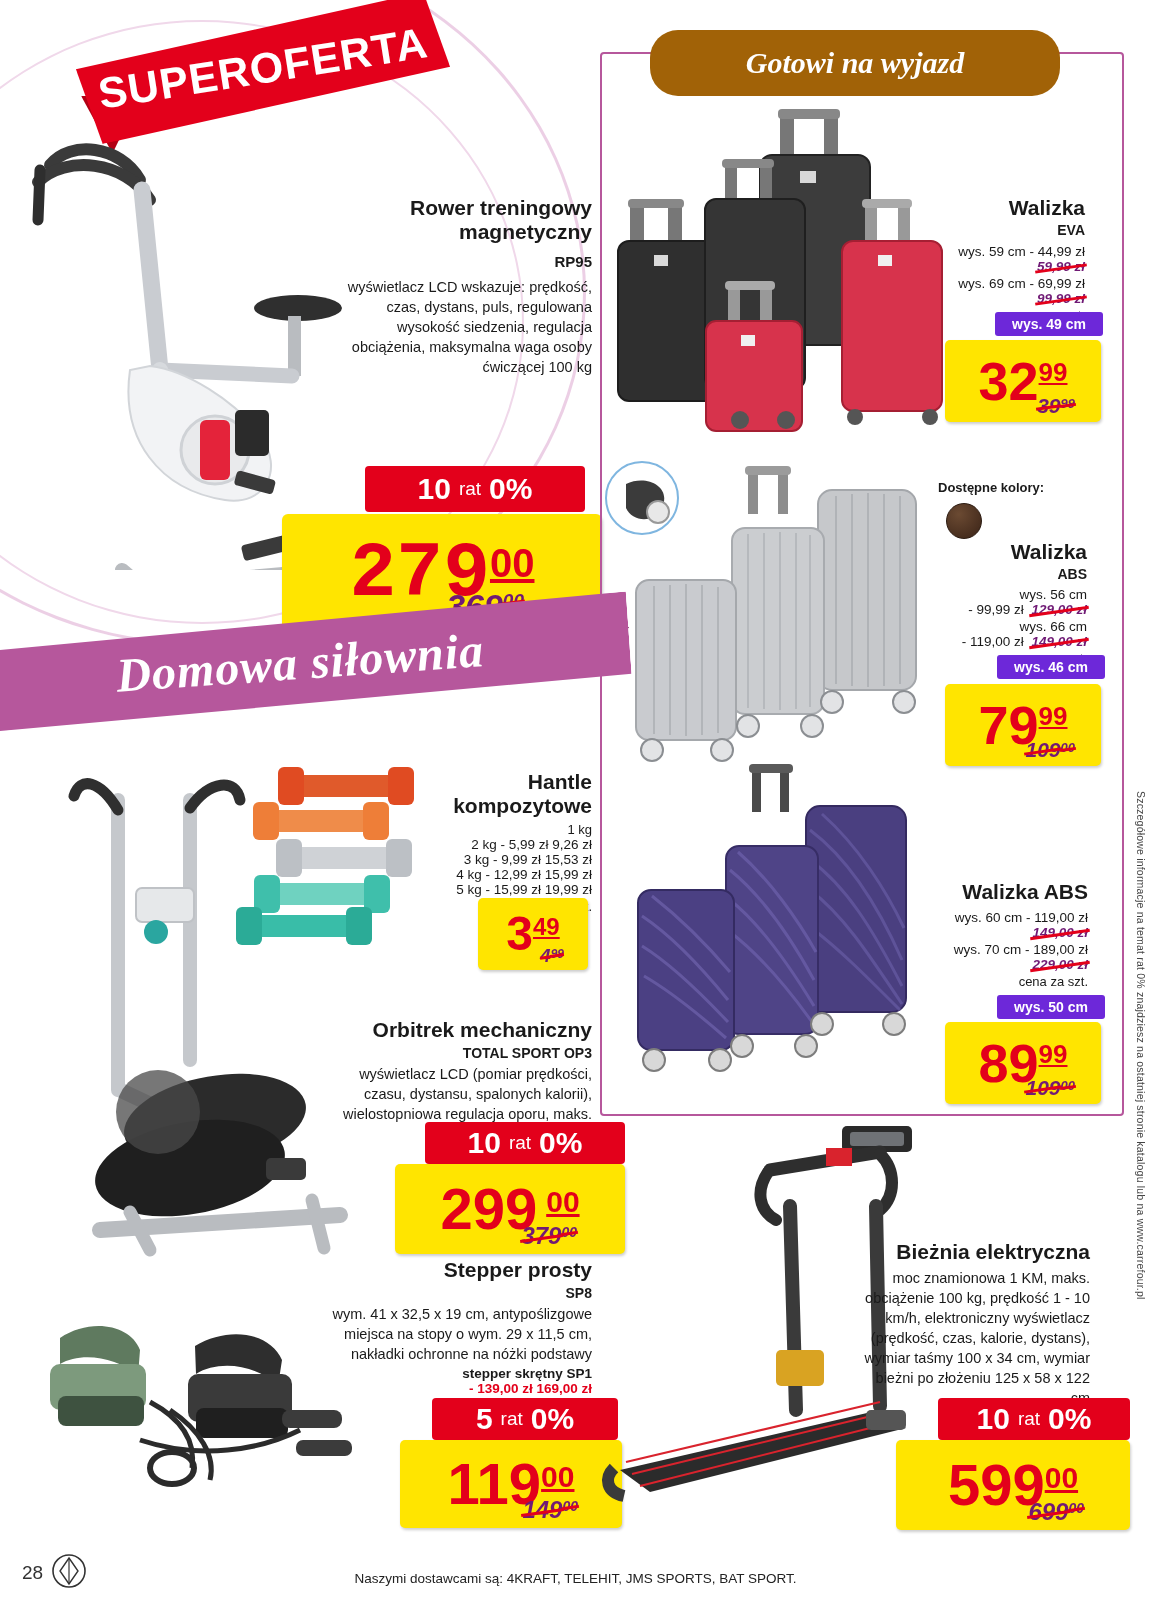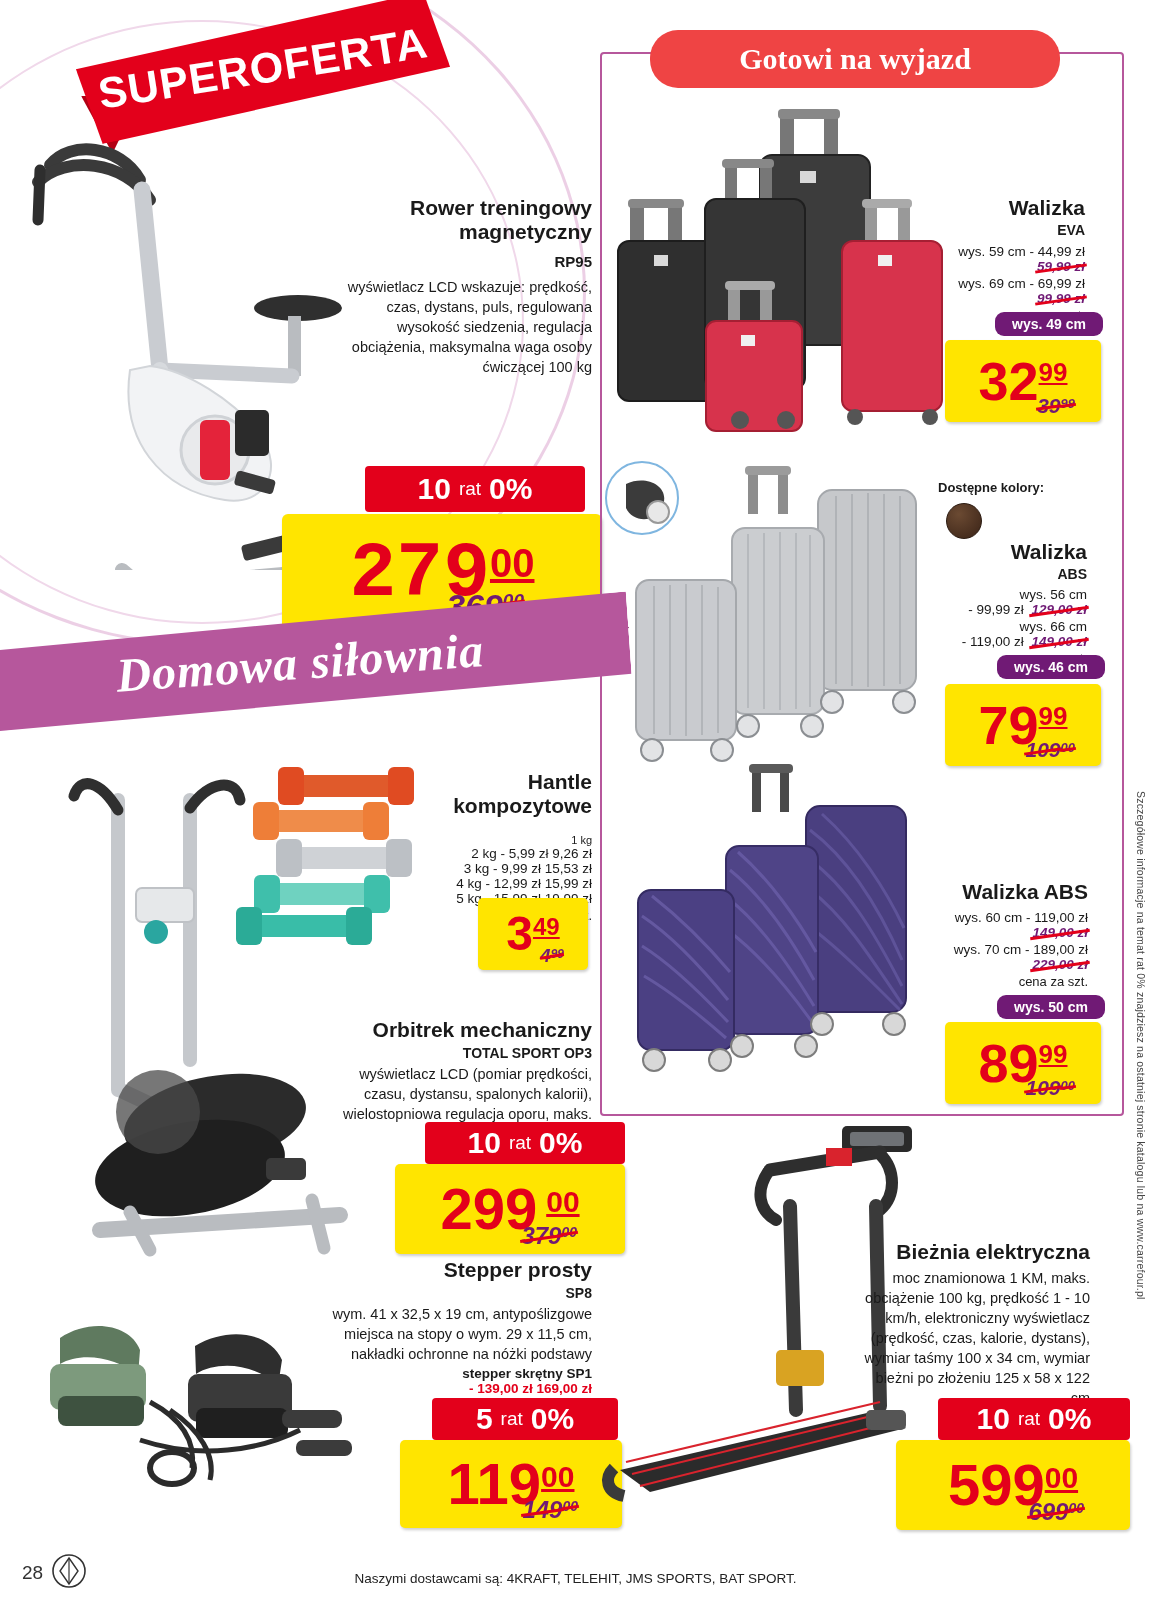--- a/index.html
+++ b/index.html
@@ -73,24 +73,24 @@
     color:#fff;font-size:48px;font-style:italic;font-weight:bold;
     font-family:"Liberation Serif",serif;letter-spacing:1px;
   }
 
   
   .travelbox{
     position:absolute;left:600px;top:52px;width:520px;height:1060px;
     border:2px solid #b6579c;border-radius:4px;
   }
   .travel-title{
-    position:absolute;left:650px;top:30px;width:410px;height:58px;
-    background:#ef4444;border-radius:28px;
+    position:absolute;left:650px;top:30px;width:410px;height:66px;
+    background:#a16207;border-radius:28px;
     display:flex;align-items:center;justify-content:center;
-    color:#fff;font-size:30px;font-weight:bold;
+    color:#fff;font-size:30px;font-style:italic;font-weight:bold;
     font-family:"Liberation Serif",serif;
   }
 
   
   .tag{
     position:absolute;background:#ffe500;
     display:flex;align-items:center;justify-content:center;
     box-shadow:1px 2px 3px rgba(0,0,0,.2);
   }
   .price-main{
@@ -111,22 +111,22 @@
     position:absolute;background:#e3001b;color:#fff;
     display:flex;align-items:center;justify-content:center;gap:8px;
     font-weight:bold;
   }
   .ratbanner .n{font-size:30px;}
   .ratbanner .w{font-size:19px;font-weight:normal;}
   .ratbanner .p{font-size:30px;}
 
   
   .wyslabel{
-    position:absolute;background:#701a75;color:#fff;font-weight:bold;
-    font-size:14px;padding:4px 12px;border-radius:9px;
+    position:absolute;background:#6d28d9;color:#fff;font-weight:bold;
+    font-size:14px;padding:4px 12px;border-radius:3px;
     display:flex;align-items:center;justify-content:center;
   }
 
   
   .prod-title{font-size:21px;font-weight:bold;line-height:1.15;}
   .prod-sub{font-size:15px;line-height:1.35;}
   .prod-desc{font-size:14.5px;line-height:1.38;}
 
   
   .footer{
@@ -458,21 +458,21 @@
         <rect x="18" y="150" width="110" height="22" rx="5" fill="#39bda8"></rect>
         <rect x="6" y="142" width="26" height="38" rx="6" fill="#2bab97"></rect>
         <rect x="116" y="142" width="26" height="38" rx="6" fill="#2bab97"></rect>
       </g>
     </svg>
   </div>
 
   <div class="abs right" style="left:380px;top:770px;width:212px;">
     <div class="prod-title">Hantle</div>
     <div class="prod-title">kompozytowe</div>
-    <div style="font-size:11px;margin-top:16px;text-align:right;">1 kg</div>
+    <div style="font-size:13px;margin-top:4px;text-align:right;">1 kg</div>
     <div style="font-size:13.5px;">2 kg - 5,99 zł 9,26 zł</div>
     <div style="font-size:13.5px;">3 kg - 9,99 zł 15,53 zł</div>
     <div style="font-size:13.5px;">4 kg - 12,99 zł 15,99 zł</div>
     <div style="font-size:13.5px;">5 kg - 15,99 zł 19,99 zł</div>
     <div style="font-size:13px;margin-top:2px;">cena za szt.</div>
   </div>
   <div class="tag" style="left:478px;top:898px;width:110px;height:72px;border-radius:5px;">
     <div style="display:flex;align-items:flex-start;">
       <span class="price-main" style="font-size:48px;">3</span>
       <span class="price-main" style="font-size:24px;margin-top:4px;text-decoration:underline;">49</span>

